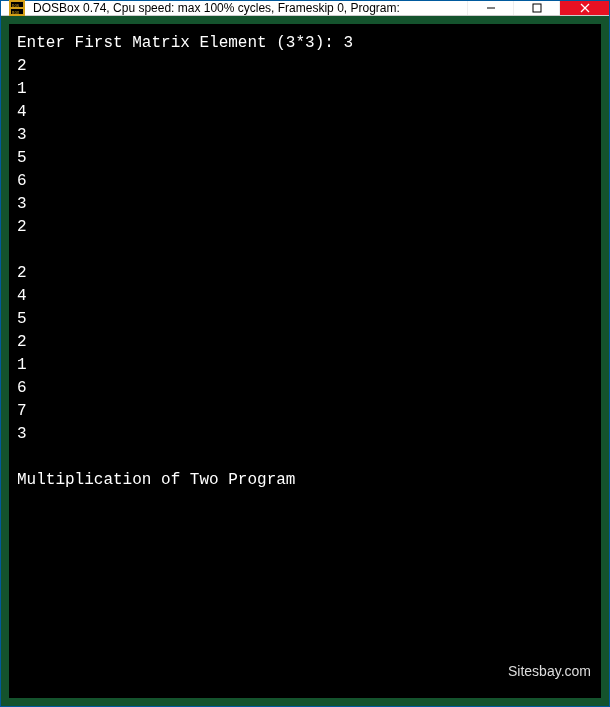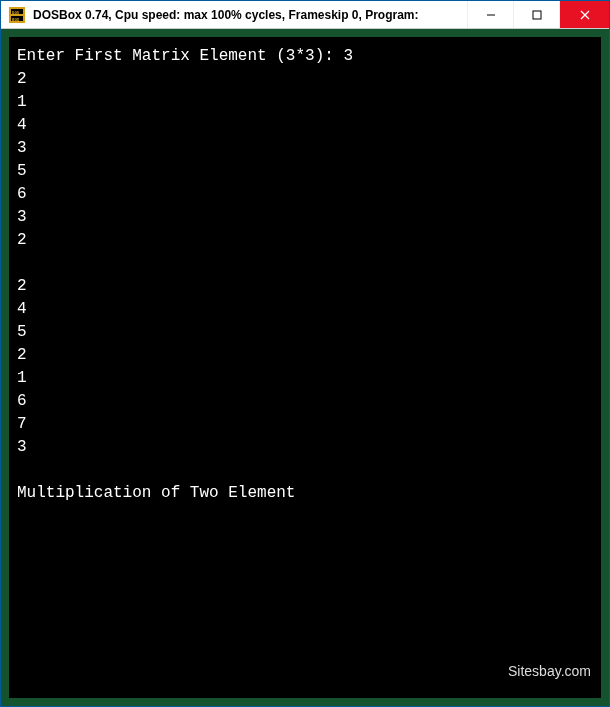--- a/index.html
+++ b/index.html
@@ -16,26 +16,25 @@
     }
     .window {
       width: 610px;
       height: 707px;
       background: #0078d7;
       border: 1px solid #005a9e;
       display: flex;
       flex-direction: column;
     }
     .titlebar {
-      height: 28px;
+      height: 15px;
       background: #fff;
       display: flex;
       align-items: center;
       border-bottom: 1px solid #ccc;
-      font-weight: bold;
     }
     .titlebar-icon {
       width: 16px;
       height: 16px;
       margin-left: 8px;
       margin-right: 8px;
       display: flex;
       align-items: center;
       justify-content: center;
     }
@@ -155,18 +154,18 @@
       <div class="blank-line"></div>
       <div class="console-line">2</div>
       <div class="console-line">4</div>
       <div class="console-line">5</div>
       <div class="console-line">2</div>
       <div class="console-line">1</div>
       <div class="console-line">6</div>
       <div class="console-line">7</div>
       <div class="console-line">3</div>
       <div class="blank-line"></div>
-      <div class="console-line">Multiplication of Two Element</div>
+      <div class="console-line">Multiplication of Two Program</div>
 
       <div class="watermark">Sitesbay.com</div>
     </div>
   </div>
 </div>
 
 </body></html>

